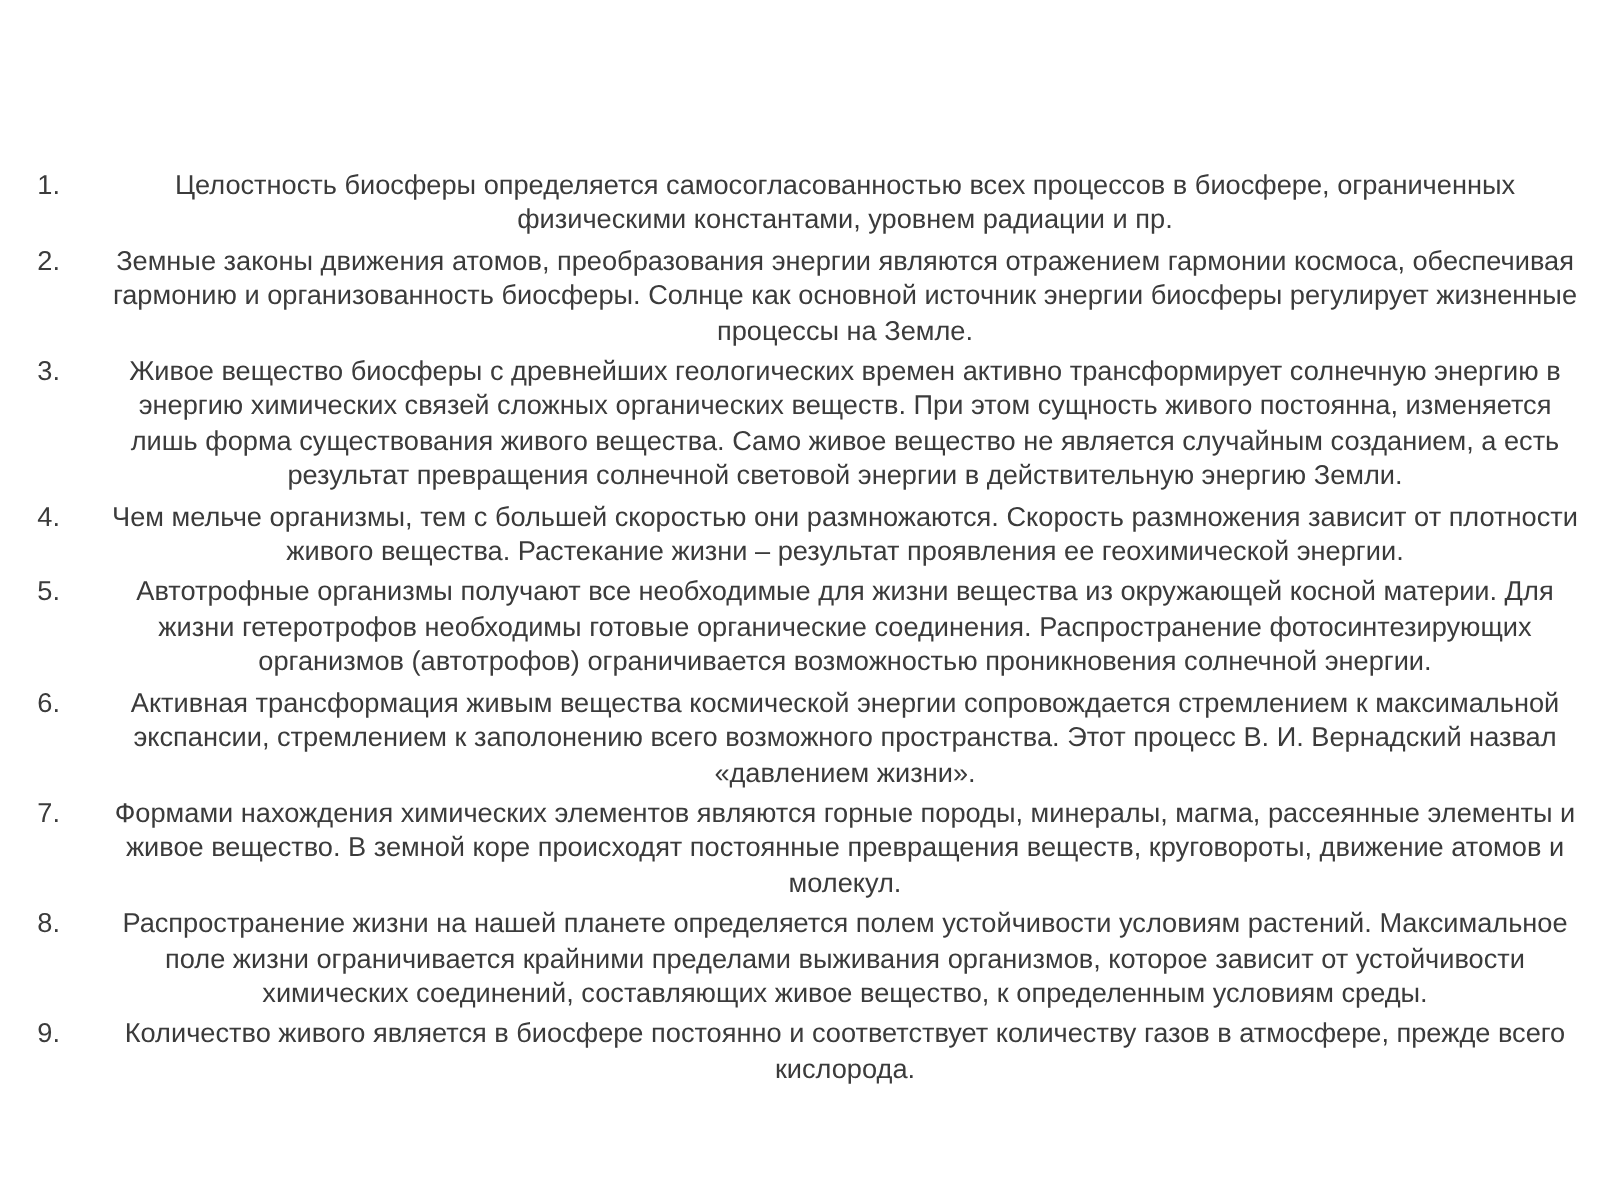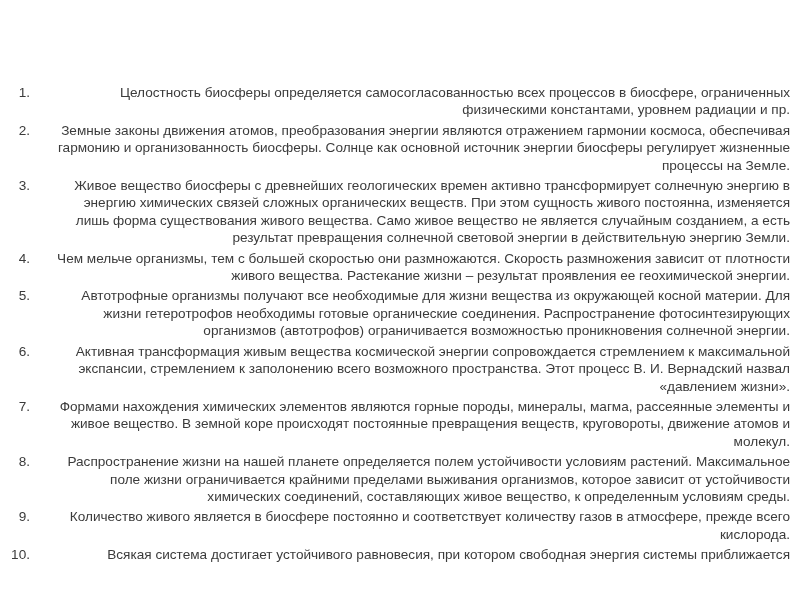--- a/index.html
+++ b/index.html
@@ -32,21 +32,21 @@
     margin-bottom: 3px;
   }
   .num {
     flex: 0 0 30px;
     text-align: right;
     white-space: nowrap;
   }
   .text {
     flex: 1;
     margin-left: 25px;
-    text-align: right;
+    text-align: center;
   }
 </style>
 </head>
 <body>
 
 <div class="slide">
   <div class="list">
 
     <div class="item">
       <span class="num">1.</span>
@@ -86,19 +86,15 @@
     <div class="item">
       <span class="num">8.</span>
       <span class="text">Распространение жизни на нашей планете определяется полем устойчивости условиям растений. Максимальное поле жизни ограничивается крайними пределами выживания организмов, которое зависит от устойчивости химических соединений, составляющих живое вещество, к определенным условиям среды.</span>
     </div>
 
     <div class="item">
       <span class="num">9.</span>
       <span class="text">Количество живого является в биосфере постоянно и соответствует количеству газов в атмосфере, прежде всего кислорода.</span>
     </div>
 
-    <div class="item">
-      <span class="num">10.</span>
-      <span class="text">Всякая система достигает устойчивого равновесия, при котором свободная энергия системы приближается</span>
-    </div>
 
   </div>
 </div>
 
 </body></html>

